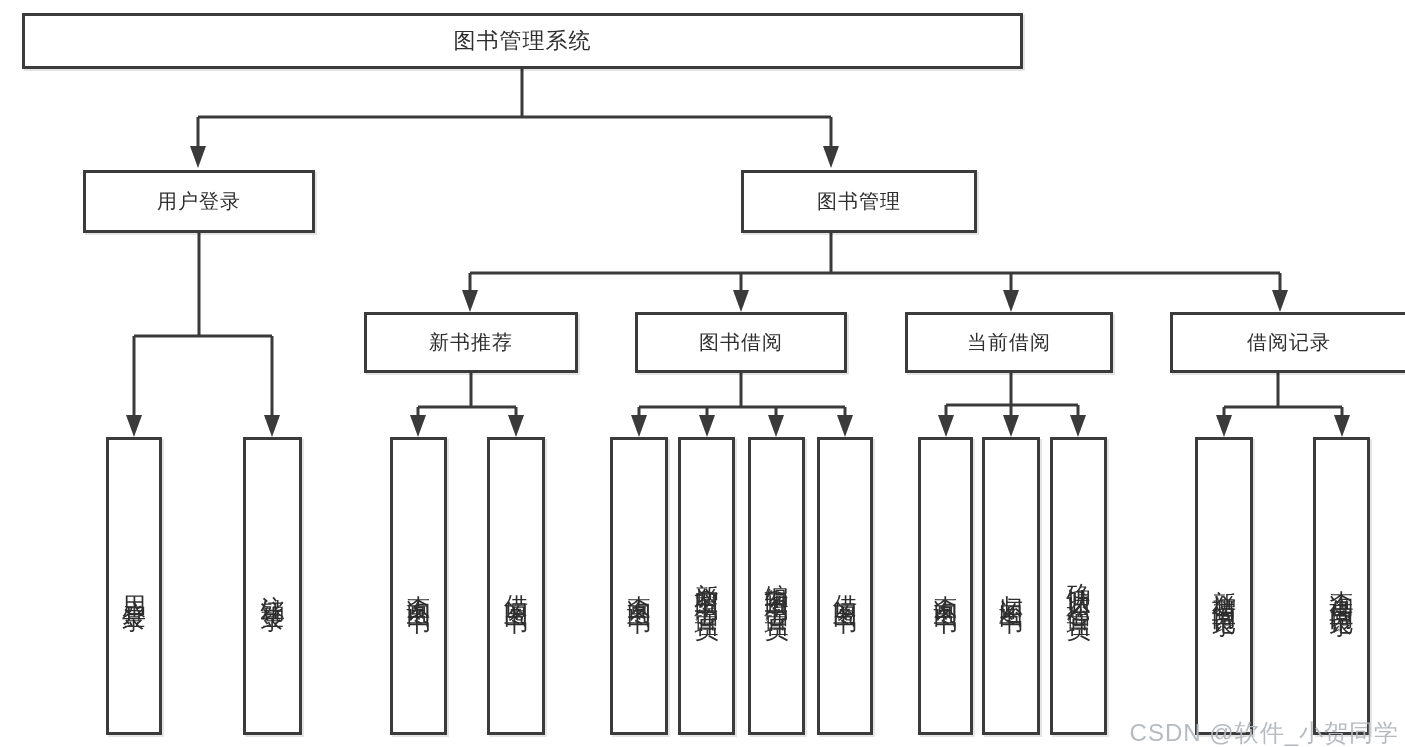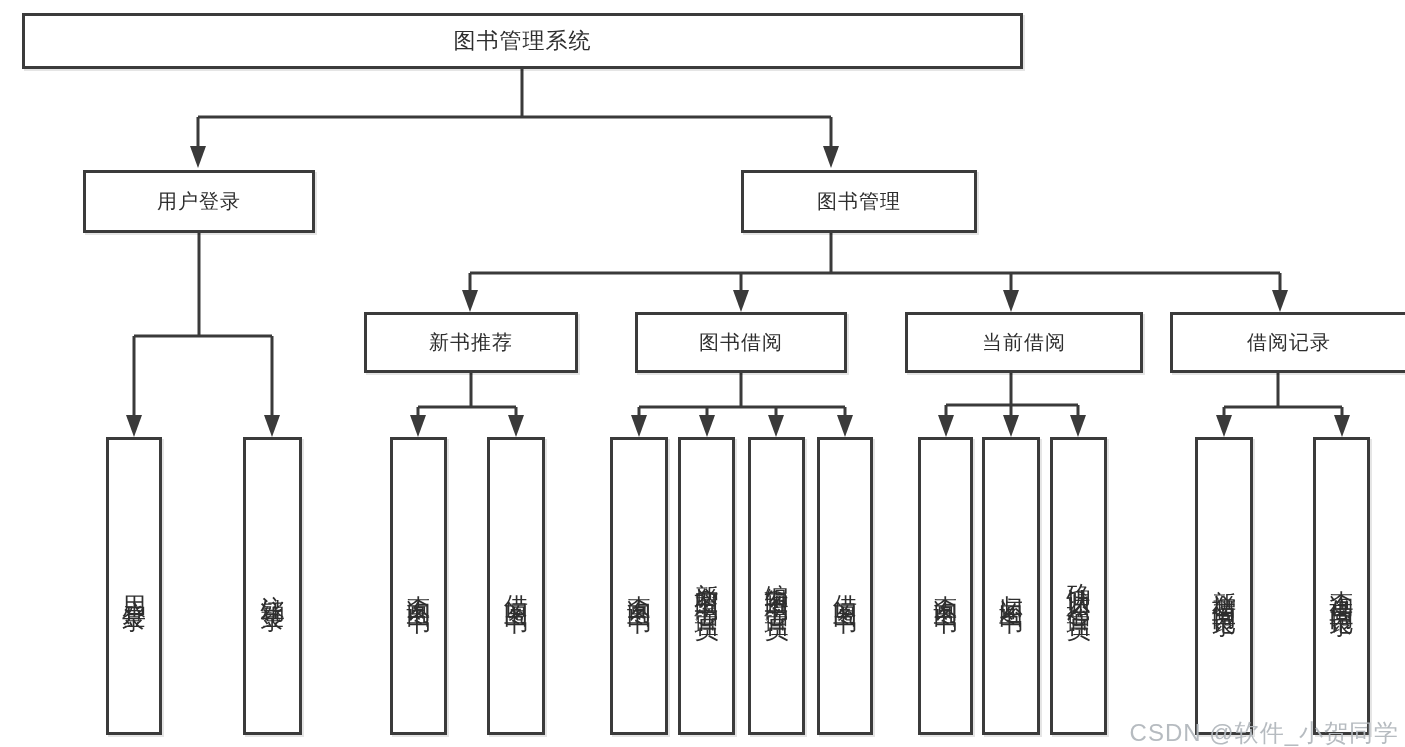--- a/index.html
+++ b/index.html
@@ -79,21 +79,21 @@
     </g>
   </svg>
 
   <div class="hbox root" style="left:22px;top:13px;width:1001px;height:56px;">图书管理系统</div>
 
   <div class="hbox" style="left:83px;top:170px;width:232px;height:63px;">用户登录</div>
   <div class="hbox" style="left:713px;top:170px;width:236px;height:63px;margin-left:28px;">图书管理</div>
 
   <div class="hbox" style="left:635px;top:312px;width:212px;height:61px;">图书借阅</div>
   <div class="hbox" style="left:364px;top:312px;width:214px;height:61px;">新书推荐</div>
-  <div class="hbox" style="left:905px;top:312px;width:238px;height:61px;">当前借阅</div>
+  <div class="hbox" style="left:905px;top:312px;width:208px;height:61px;">当前借阅</div>
   <div class="hbox" style="left:1170px;top:312px;width:238px;height:61px;font-family:Liberation Serif, serif;">借阅记录</div>
 
   <div class="vbox" style="left:106px;width:56px;">用户登录</div>
   <div class="vbox" style="left:243px;width:59px;">注销登录</div>
 
   <div class="vbox" style="left:390px;width:57px;">查询图书</div>
   <div class="vbox" style="left:487px;width:58px;">借阅图书</div>
 
   <div class="vbox" style="left:610px;width:58px;">查询图书</div>
   <div class="vbox" style="left:678px;width:57px;">新增图书（管理员）</div>

